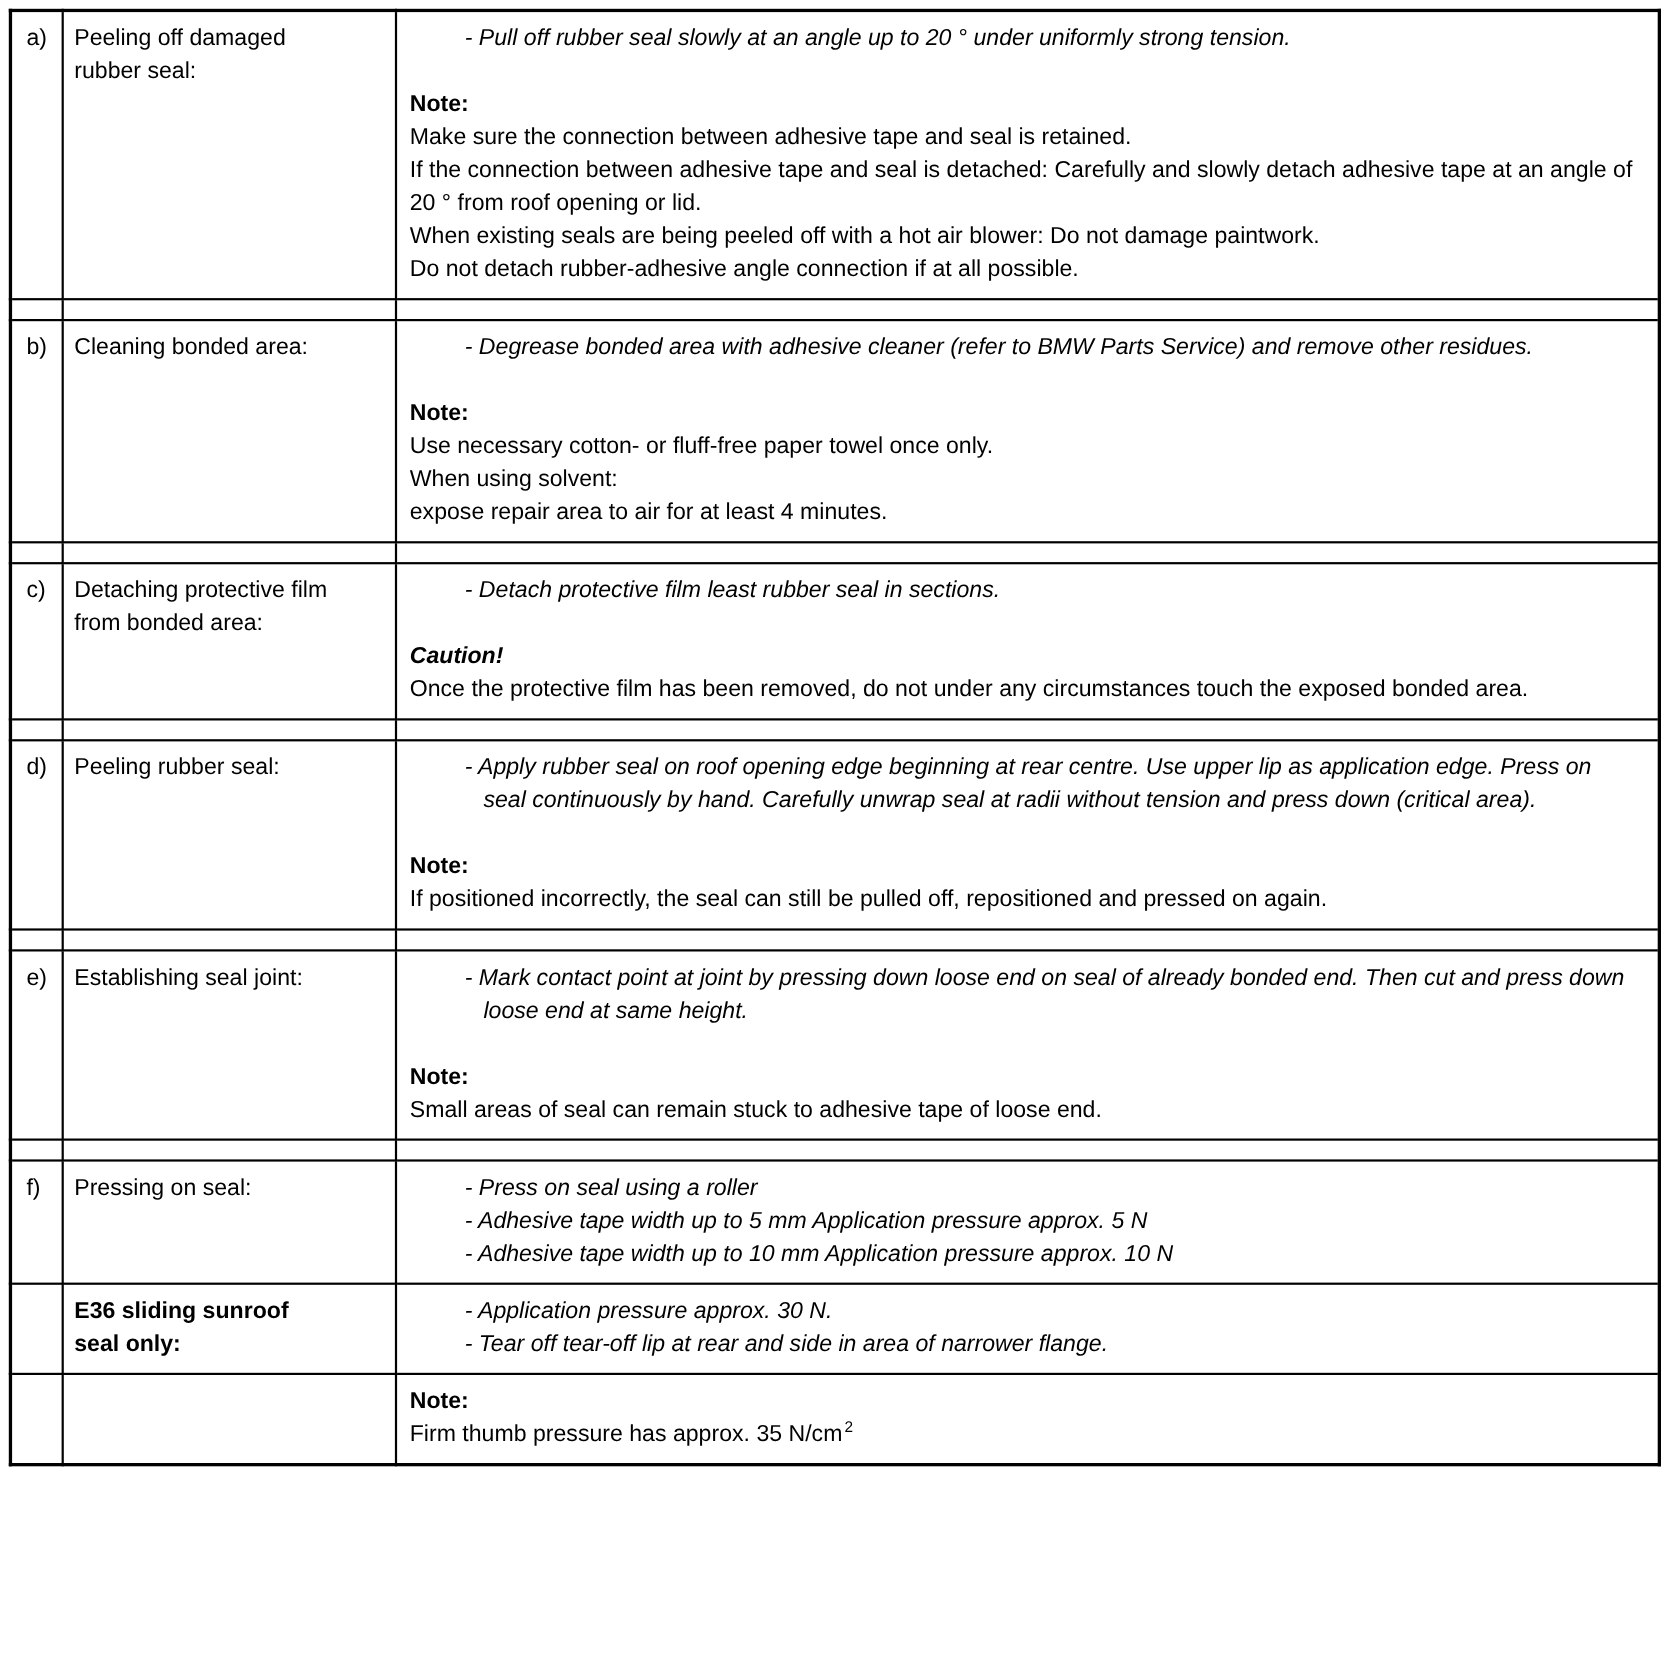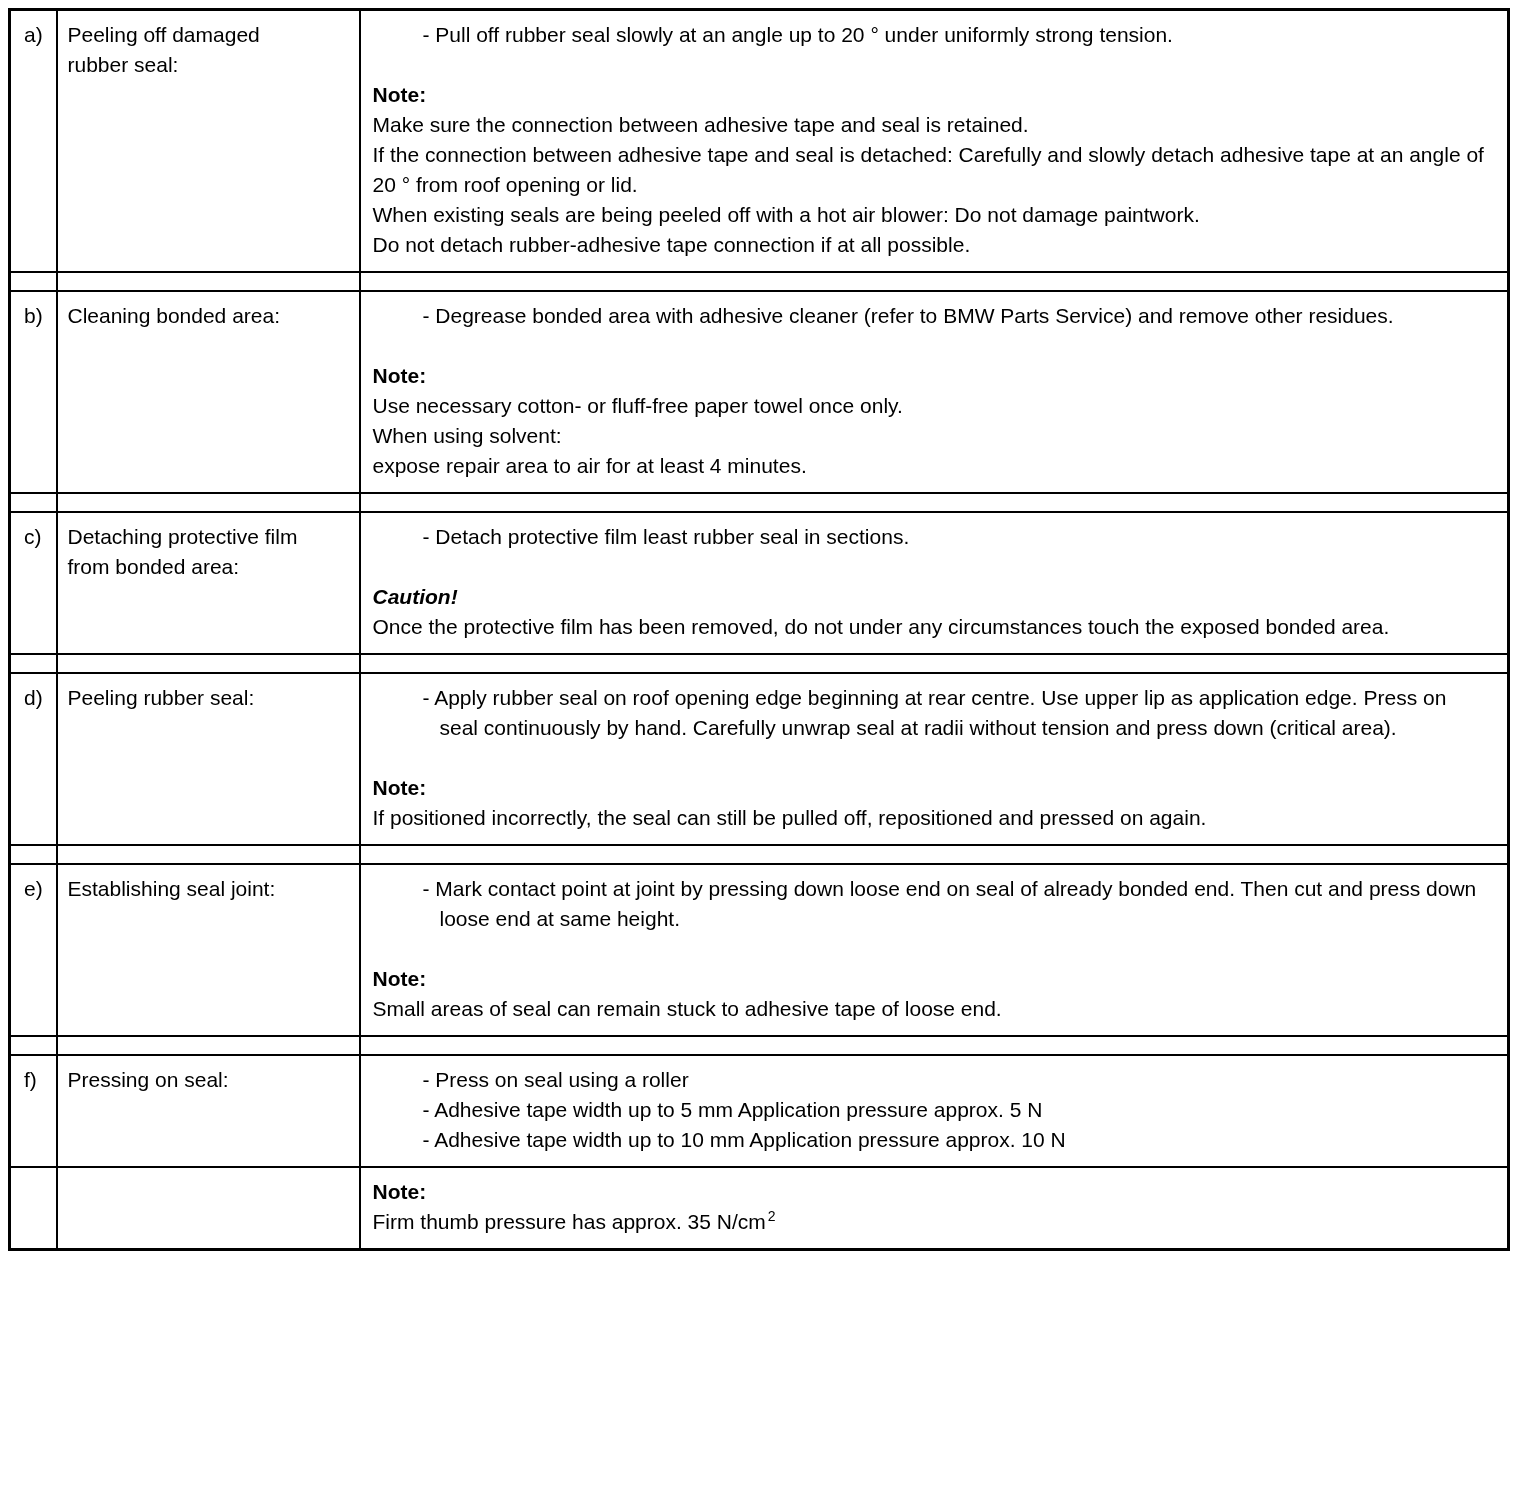--- a/index.html
+++ b/index.html
@@ -38,20 +38,21 @@
     .cell-title   { padding: 9px 14px 9px 10px; white-space: pre-line; }
     .cell-title.bold { font-weight: bold; }
     .cell-content { padding: 9px 18px 11px 12px; }
 
     tr.spacer-row td { height: 19px; padding: 0; }
 
     .block { min-height: 0; }
     .block-dash {
       padding-left: 67px;
       text-indent: -17px;
+      font-style: italic;
     }
     .block-gap { height: 30px; }
     .block-bold { font-weight: bold; }
     .block-italic { font-style: italic; font-weight: bold; }
     .block-plain { font-weight: normal; }
     sup {
       font-size: 14px;
       line-height: 0;
       vertical-align: super;
       margin-left: 2px;
@@ -72,21 +73,21 @@
           <td class="cell-letter">a)</td>
           <td class="cell-title">Peeling off damaged
 rubber seal:</td>
           <td class="cell-content">
             <div class="block block-dash">- Pull off rubber seal slowly at an angle up to 20 ° under uniformly strong tension.</div>
             <div class="block block-gap"></div>
             <div class="block block-bold">Note:</div>
             <div class="block block-plain">Make sure the connection between adhesive tape and seal is retained.</div>
             <div class="block block-plain">If the connection between adhesive tape and seal is detached: Carefully and slowly detach adhesive tape at an angle of 20 ° from roof opening or lid.</div>
             <div class="block block-plain">When existing seals are being peeled off with a hot air blower: Do not damage paintwork.</div>
-            <div class="block block-plain">Do not detach rubber-adhesive tape connection if at all possible.</div>
+            <div class="block block-plain">Do not detach rubber-adhesive angle connection if at all possible.</div>
           </td>
         </tr>
         <tr class="spacer-row">
           <td class="cell-letter"></td>
           <td class="cell-title"></td>
           <td class="cell-content"></td>
         </tr>
         <tr>
           <td class="cell-letter">b)</td>
           <td class="cell-title">Cleaning bonded area:</td>
@@ -154,20 +155,29 @@
           <td class="cell-letter">f)</td>
           <td class="cell-title">Pressing on seal:</td>
           <td class="cell-content">
             <div class="block block-dash">- Press on seal using a roller</div>
             <div class="block block-dash">- Adhesive tape width up to 5 mm Application pressure approx. 5 N</div>
             <div class="block block-dash">- Adhesive tape width up to 10 mm Application pressure approx. 10 N</div>
           </td>
         </tr>
         <tr>
           <td class="cell-letter"></td>
+          <td class="cell-title bold">E36 sliding sunroof
+seal only:</td>
+          <td class="cell-content">
+            <div class="block block-dash">- Application pressure approx. 30 N.</div>
+            <div class="block block-dash">- Tear off tear-off lip at rear and side in area of narrower flange.</div>
+          </td>
+        </tr>
+        <tr>
+          <td class="cell-letter"></td>
           <td class="cell-title"></td>
           <td class="cell-content">
             <div class="block block-bold">Note:</div>
             <div class="block block-plain">Firm thumb pressure has approx. 35 N/cm<sup>2</sup></div>
           </td>
         </tr>
       </tbody>
   </table>
 </div>
 

